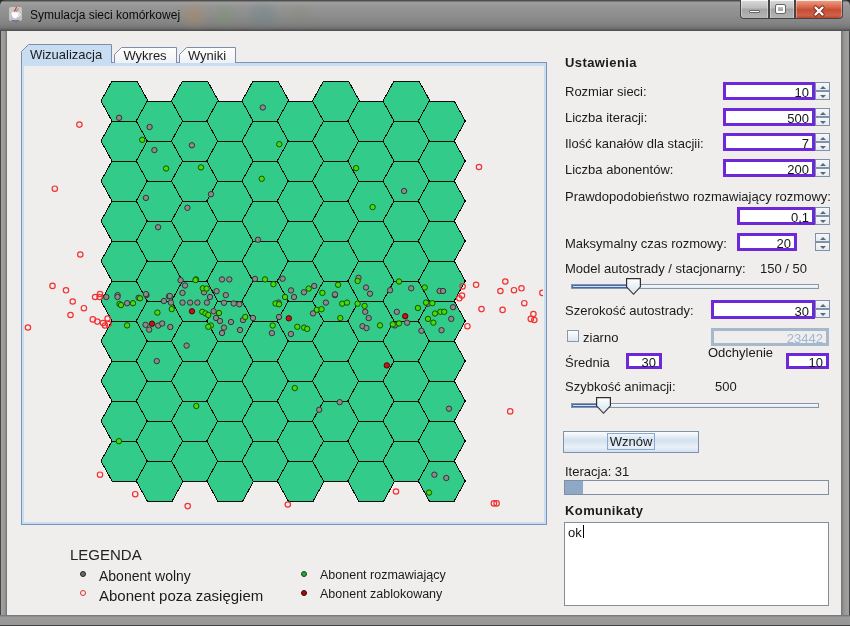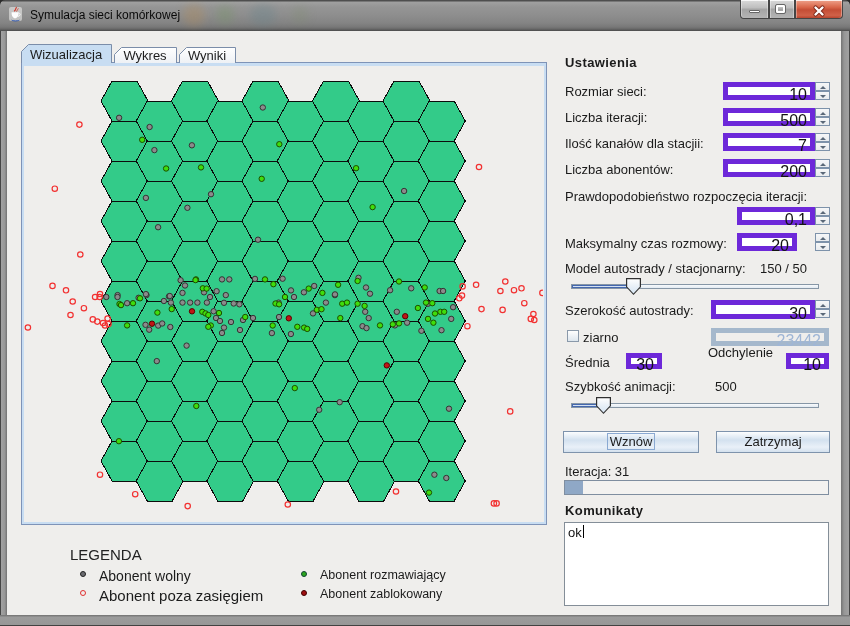--- a/index.html
+++ b/index.html
@@ -24,21 +24,21 @@
  background:linear-gradient(180deg,#efa28b 0%,#d9674a 40%,#c44d35 55%,#d06148 85%,#b8452f 100%);}
 .glyph{position:absolute;color:#fff}
 #tabpane{position:absolute;left:21px;top:62px;width:526px;height:463px;
  background:#c8ddf2;border:1px solid #7e93b7}
 #tabinner{position:absolute;left:2px;top:3px;width:520px;height:456px;background:#efeeec}
 #viz{position:absolute;left:22px;top:63px;width:521px;height:459px}
 
 .lbl{position:absolute;font-size:13px;color:#1b1b1b;white-space:nowrap}
 .bold{font-weight:bold}
 
-.fld{position:absolute;background:#fff;border:5px solid #6d28d9;font-size:16px;color:#141414;
+.fld{position:absolute;background:#fff;border:3px solid #6d28d9;font-size:13px;color:#141414;
  text-align:right;padding-right:3px}
 .spb{position:absolute;width:15px;height:18px}
 .spb .u,.spb .d{position:absolute;left:0;width:15px;height:9px;border:1px solid #7d92aa;
  background:linear-gradient(180deg,#f6f7f8,#e8ebee)}
 .spb .u{top:0}.spb .d{top:9px;height:9px}
 .arr{position:absolute;width:0;height:0;left:4px}
 .au{top:2.5px;left:3.5px;border-left:3.5px solid transparent;border-right:3.5px solid transparent;border-bottom:3.5px solid #5a6878}
 .ad{top:2.5px;left:3.5px;border-left:3.5px solid transparent;border-right:3.5px solid transparent;border-top:3.5px solid #5a6878}
 
 .track{position:absolute;height:5px;border:1px solid #8696a6;background:linear-gradient(180deg,#f8fafc,#e2eaf2)}
@@ -429,21 +429,21 @@
 <circle cx="474.6" cy="440.4" r="2.7"></circle>
 <circle cx="78.0" cy="411.7" r="2.7"></circle>
 </g>
  </svg>
 
  <div class="lbl bold" style="left:565px;top:55px;letter-spacing:.4px">Ustawienia</div>
  <div class="lbl" style="left:565px;top:84px">Rozmiar sieci:</div>
  <div class="lbl" style="left:565px;top:110px">Liczba iteracji:</div>
  <div class="lbl" style="left:565px;top:136px">Ilość kanałów dla stacjii:</div>
  <div class="lbl" style="left:565px;top:162px">Liczba abonentów:</div>
- <div class="lbl" style="left:565px;top:189px">Prawdopodobieństwo rozpoczęcia iteracji:</div>
+ <div class="lbl" style="left:565px;top:189px">Prawdopodobieństwo rozmawiający rozmowy:</div>
  <div class="lbl" style="left:565px;top:236px">Maksymalny czas rozmowy:</div>
  <div class="lbl" style="left:565px;top:261px">Model autostrady / stacjonarny:</div>
  <div class="lbl" style="left:760px;top:261px">150 / 50</div>
  <div class="lbl" style="left:565px;top:303px">Szerokość autostrady:</div>
  <div class="lbl" style="left:583px;top:330px">ziarno</div>
  <div class="lbl" style="left:565px;top:355px">Średnia</div>
  <div class="lbl" style="left:708px;top:345px">Odchylenie</div>
  <div class="lbl" style="left:565px;top:379px">Szybkość animacji:</div>
  <div class="lbl" style="left:715px;top:379px">500</div>
  <div class="lbl" style="left:565px;top:464px">Iteracja: 31</div>
@@ -528,21 +528,20 @@
 
  <div class="track" style="left:571px;top:403px;width:248px">
       <div class="trackfill" style="left:0;top:0;width:26px"></div>
     </div>
  <div class="thumb" style="left:596px;top:397px">
       <div class="o"></div>
       <div class="i"></div>
     </div>
 
  <div class="btn" style="left:563px;top:431px;width:136px"><span style="outline:1px solid #8aa9d2;padding:0 2px">Wznów</span></div>
- <div class="btn" style="left:716px;top:431px;width:114px">Zatrzymaj</div>
  <div id="prog">
       <div id="progfill"></div>
     </div>
  <div id="msg">ok</div>
  <div class="caret" style="left:583px;top:525px"></div>
 
  <div class="lbl" style="left:70px;top:546px;font-size:15px;color:#222">LEGENDA</div>
  <div class="legdot" style="left:80px;top:571px;background:#6b6b70;border:1px solid #222"></div>
  <div class="lbl" style="left:99px;top:568px;font-size:14px">Abonent wolny</div>
  <div class="legdot" style="left:80px;top:590px;border:1.5px solid #e03030"></div>

